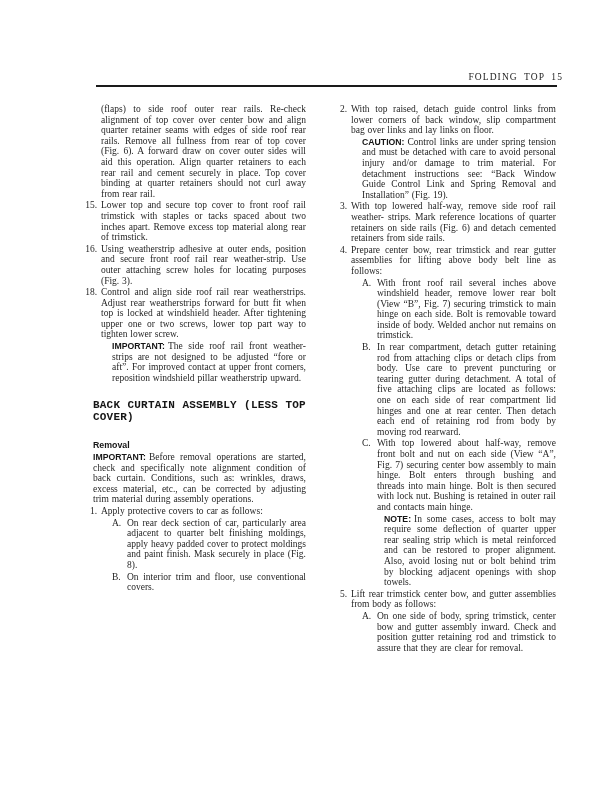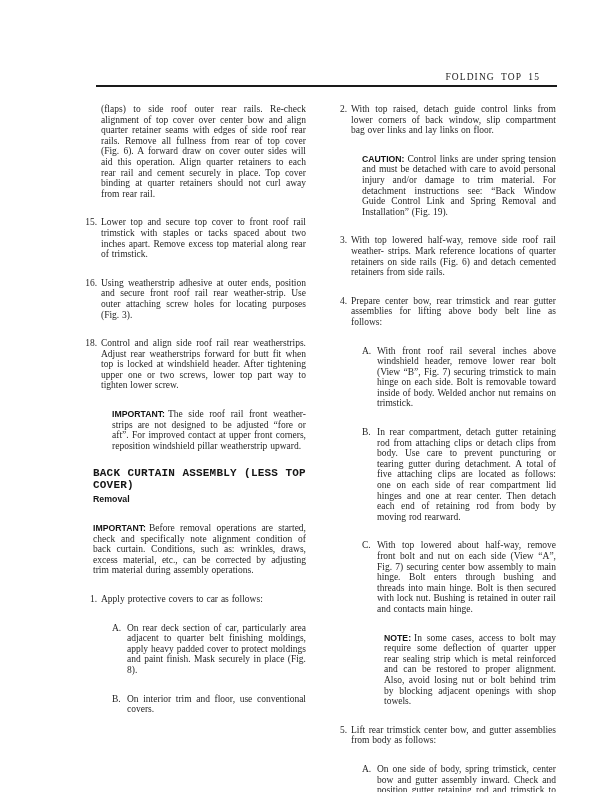--- a/index.html
+++ b/index.html
@@ -6,47 +6,47 @@
   body{
     width:612px;height:792px;
     background:#ffffff;
     font-family:"Liberation Serif",serif;
     color:#1f1f1f;
     position:relative;
     overflow:hidden;
   }
   .page{position:absolute;inset:0;background:#ffffff;}
   .header-title{
-    position:absolute;top:72px;right:72px;
+    position:absolute;top:72px;right:49px;
     font-size:9.5px;letter-spacing:1.1px;word-spacing:3px;
     color:#222;
   }
   .header-rule{
     position:absolute;top:85px;left:96px;right:55px;height:2px;
     background:#1a1a1a;
   }
   .col{
     position:absolute;top:104px;width:224px;
     font-size:9.5px;line-height:10.6px;
     text-align:justify;word-spacing:0.5px;
   }
   .col-left{left:82px;}
   .col-right{left:332px;}
-  .block{margin-top:18px;}
+  .block{margin-top:1px;}
   .block:first-child{margin-top:0;}
   
   .paragraph{margin-left:19px;}
   .heading{
     margin-top:16px;margin-left:11px;
     font-family:Liberation Mono, monospace;font-weight:bold;
     font-size:11px;line-height:12px;letter-spacing:.2px;
     text-align:left;color:#151515;
   }
   .subheading{
-    margin-top:3px;margin-left:11px;
+    margin-top:17px;margin-left:11px;
     font-family:"Liberation Sans",sans-serif;font-weight:bold;
     font-size:8.8px;text-align:left;color:#151515;
   }
   .labeled-paragraph{margin-left:11px;}
   .item{display:flex;}
   .item .marker{flex:0 0 15px;padding-right:4px;text-align:right;}
   .subitem{display:flex;margin-left:30px;}
   .subitem .marker{flex:0 0 11px;padding-right:4px;text-align:left;}
   .btext{flex:1 1 auto;}
   .note.indent1{margin-left:30px;}

